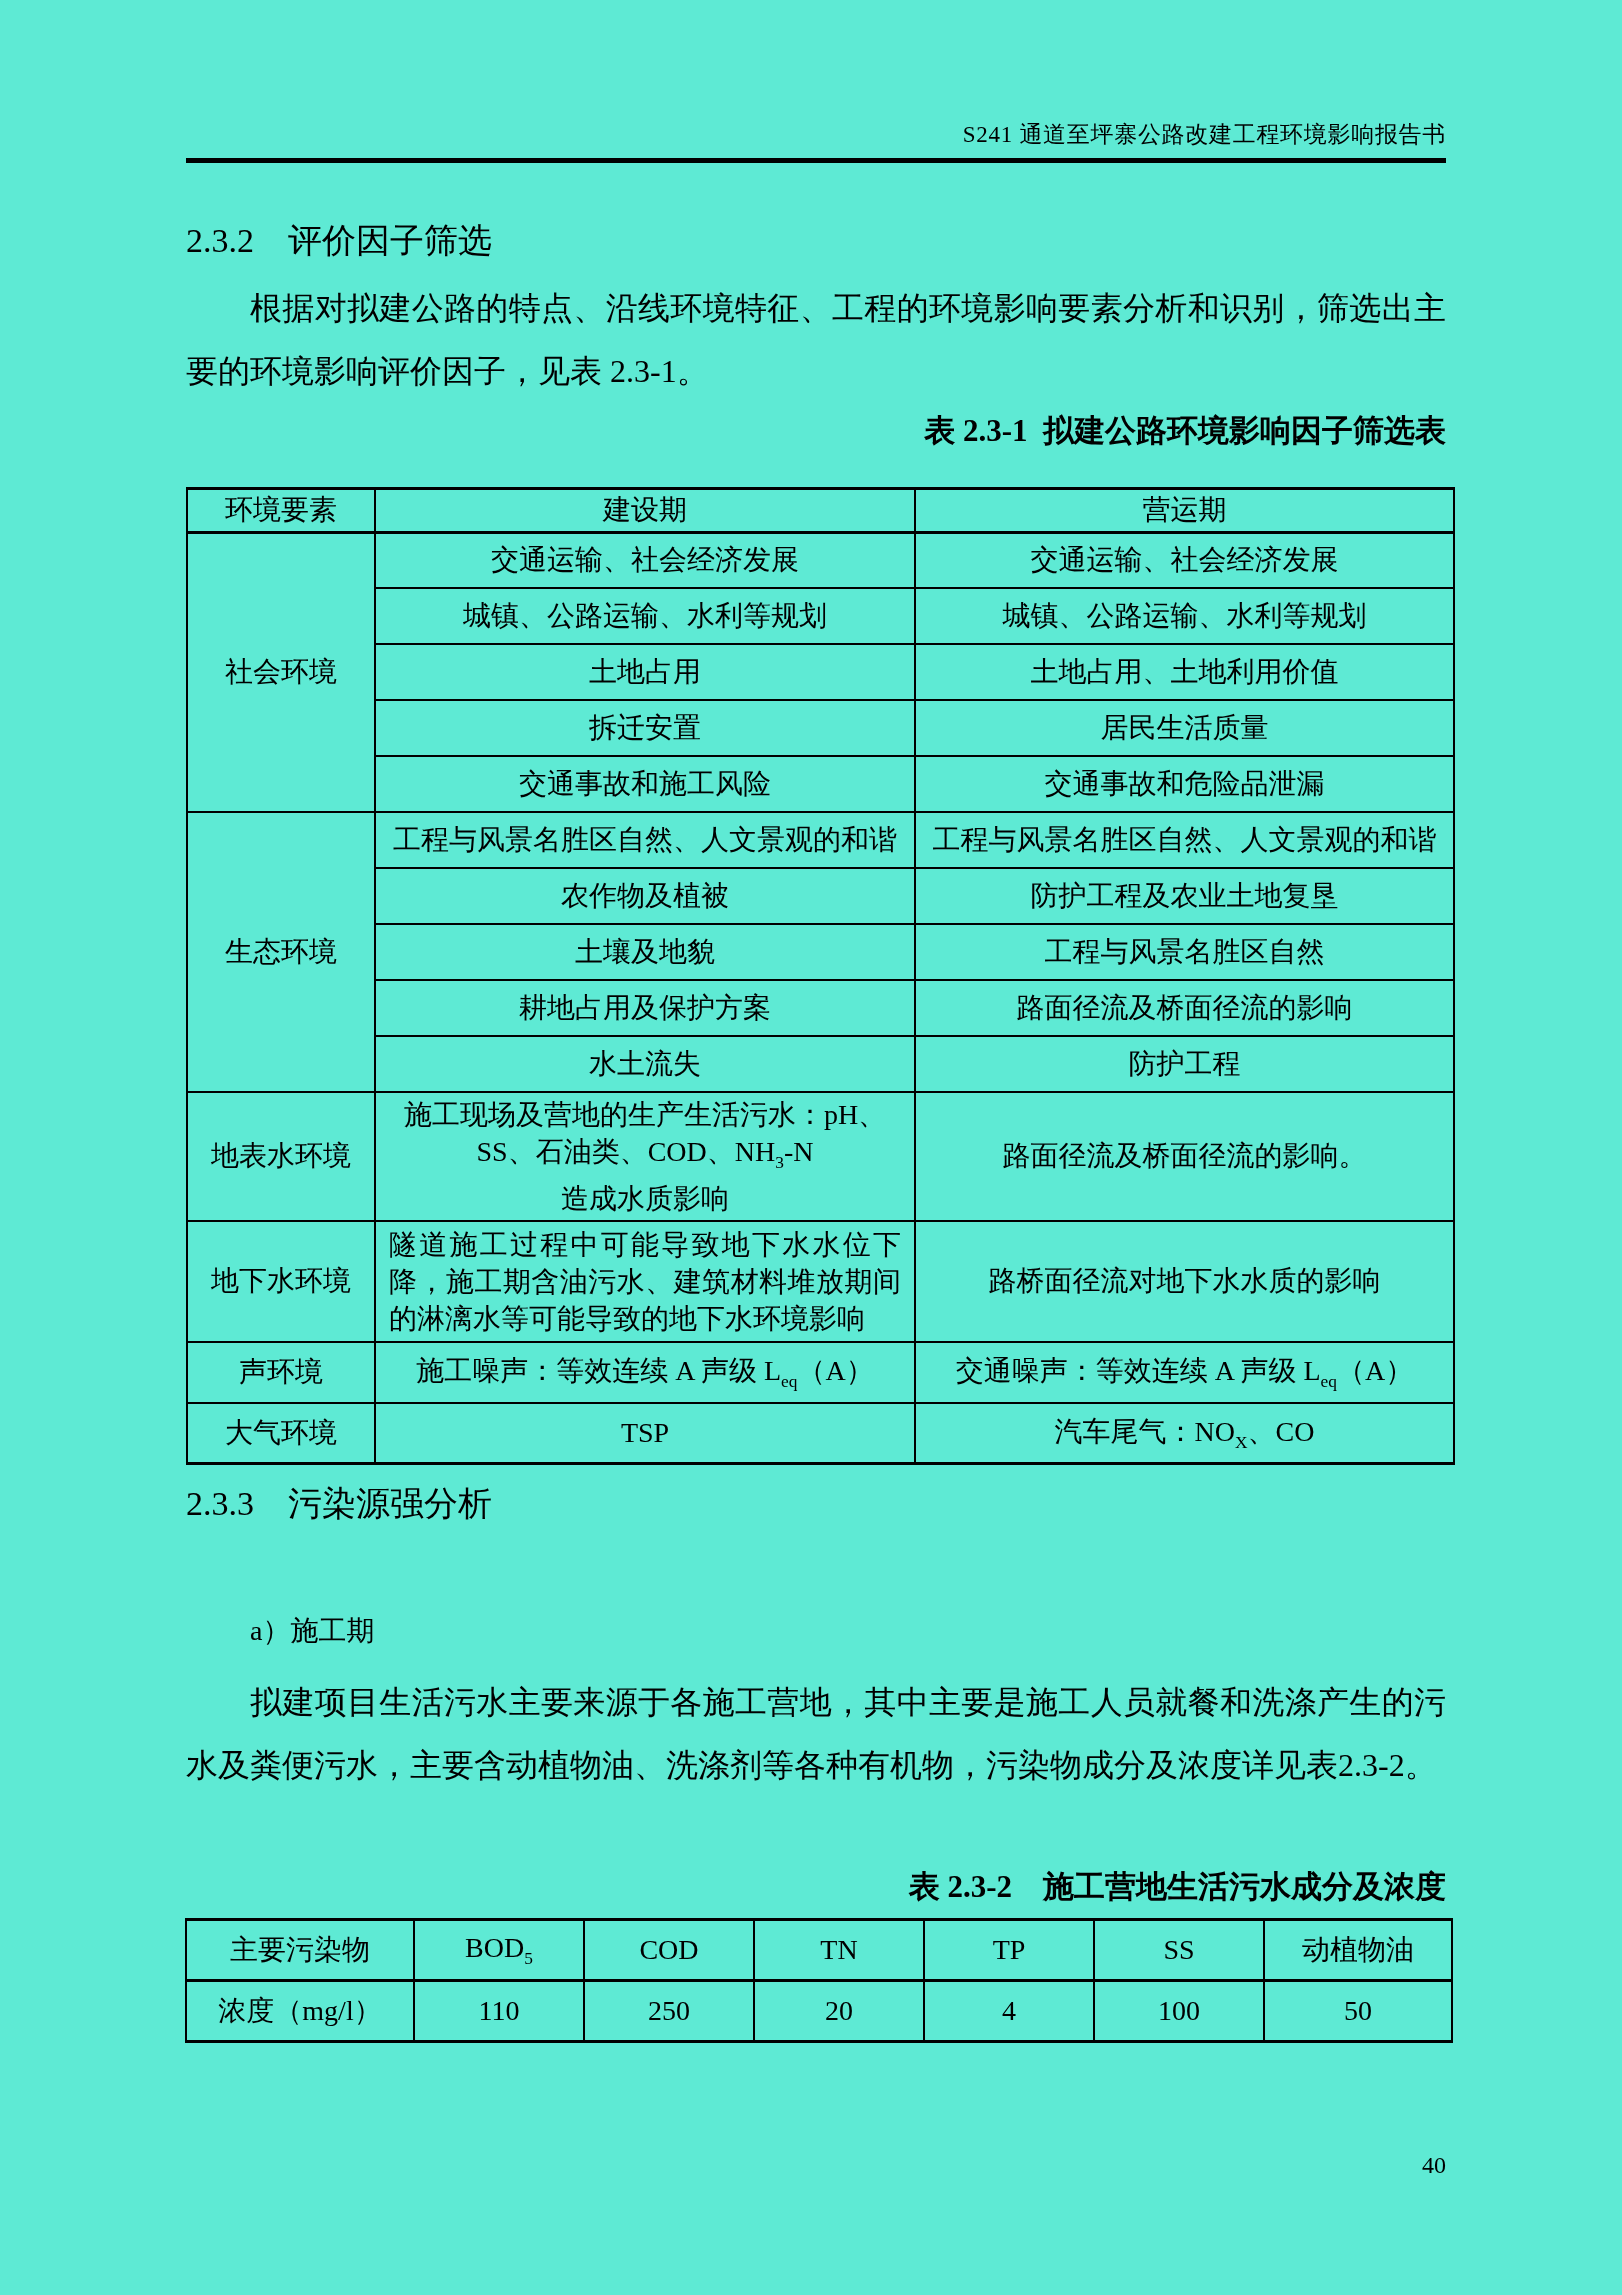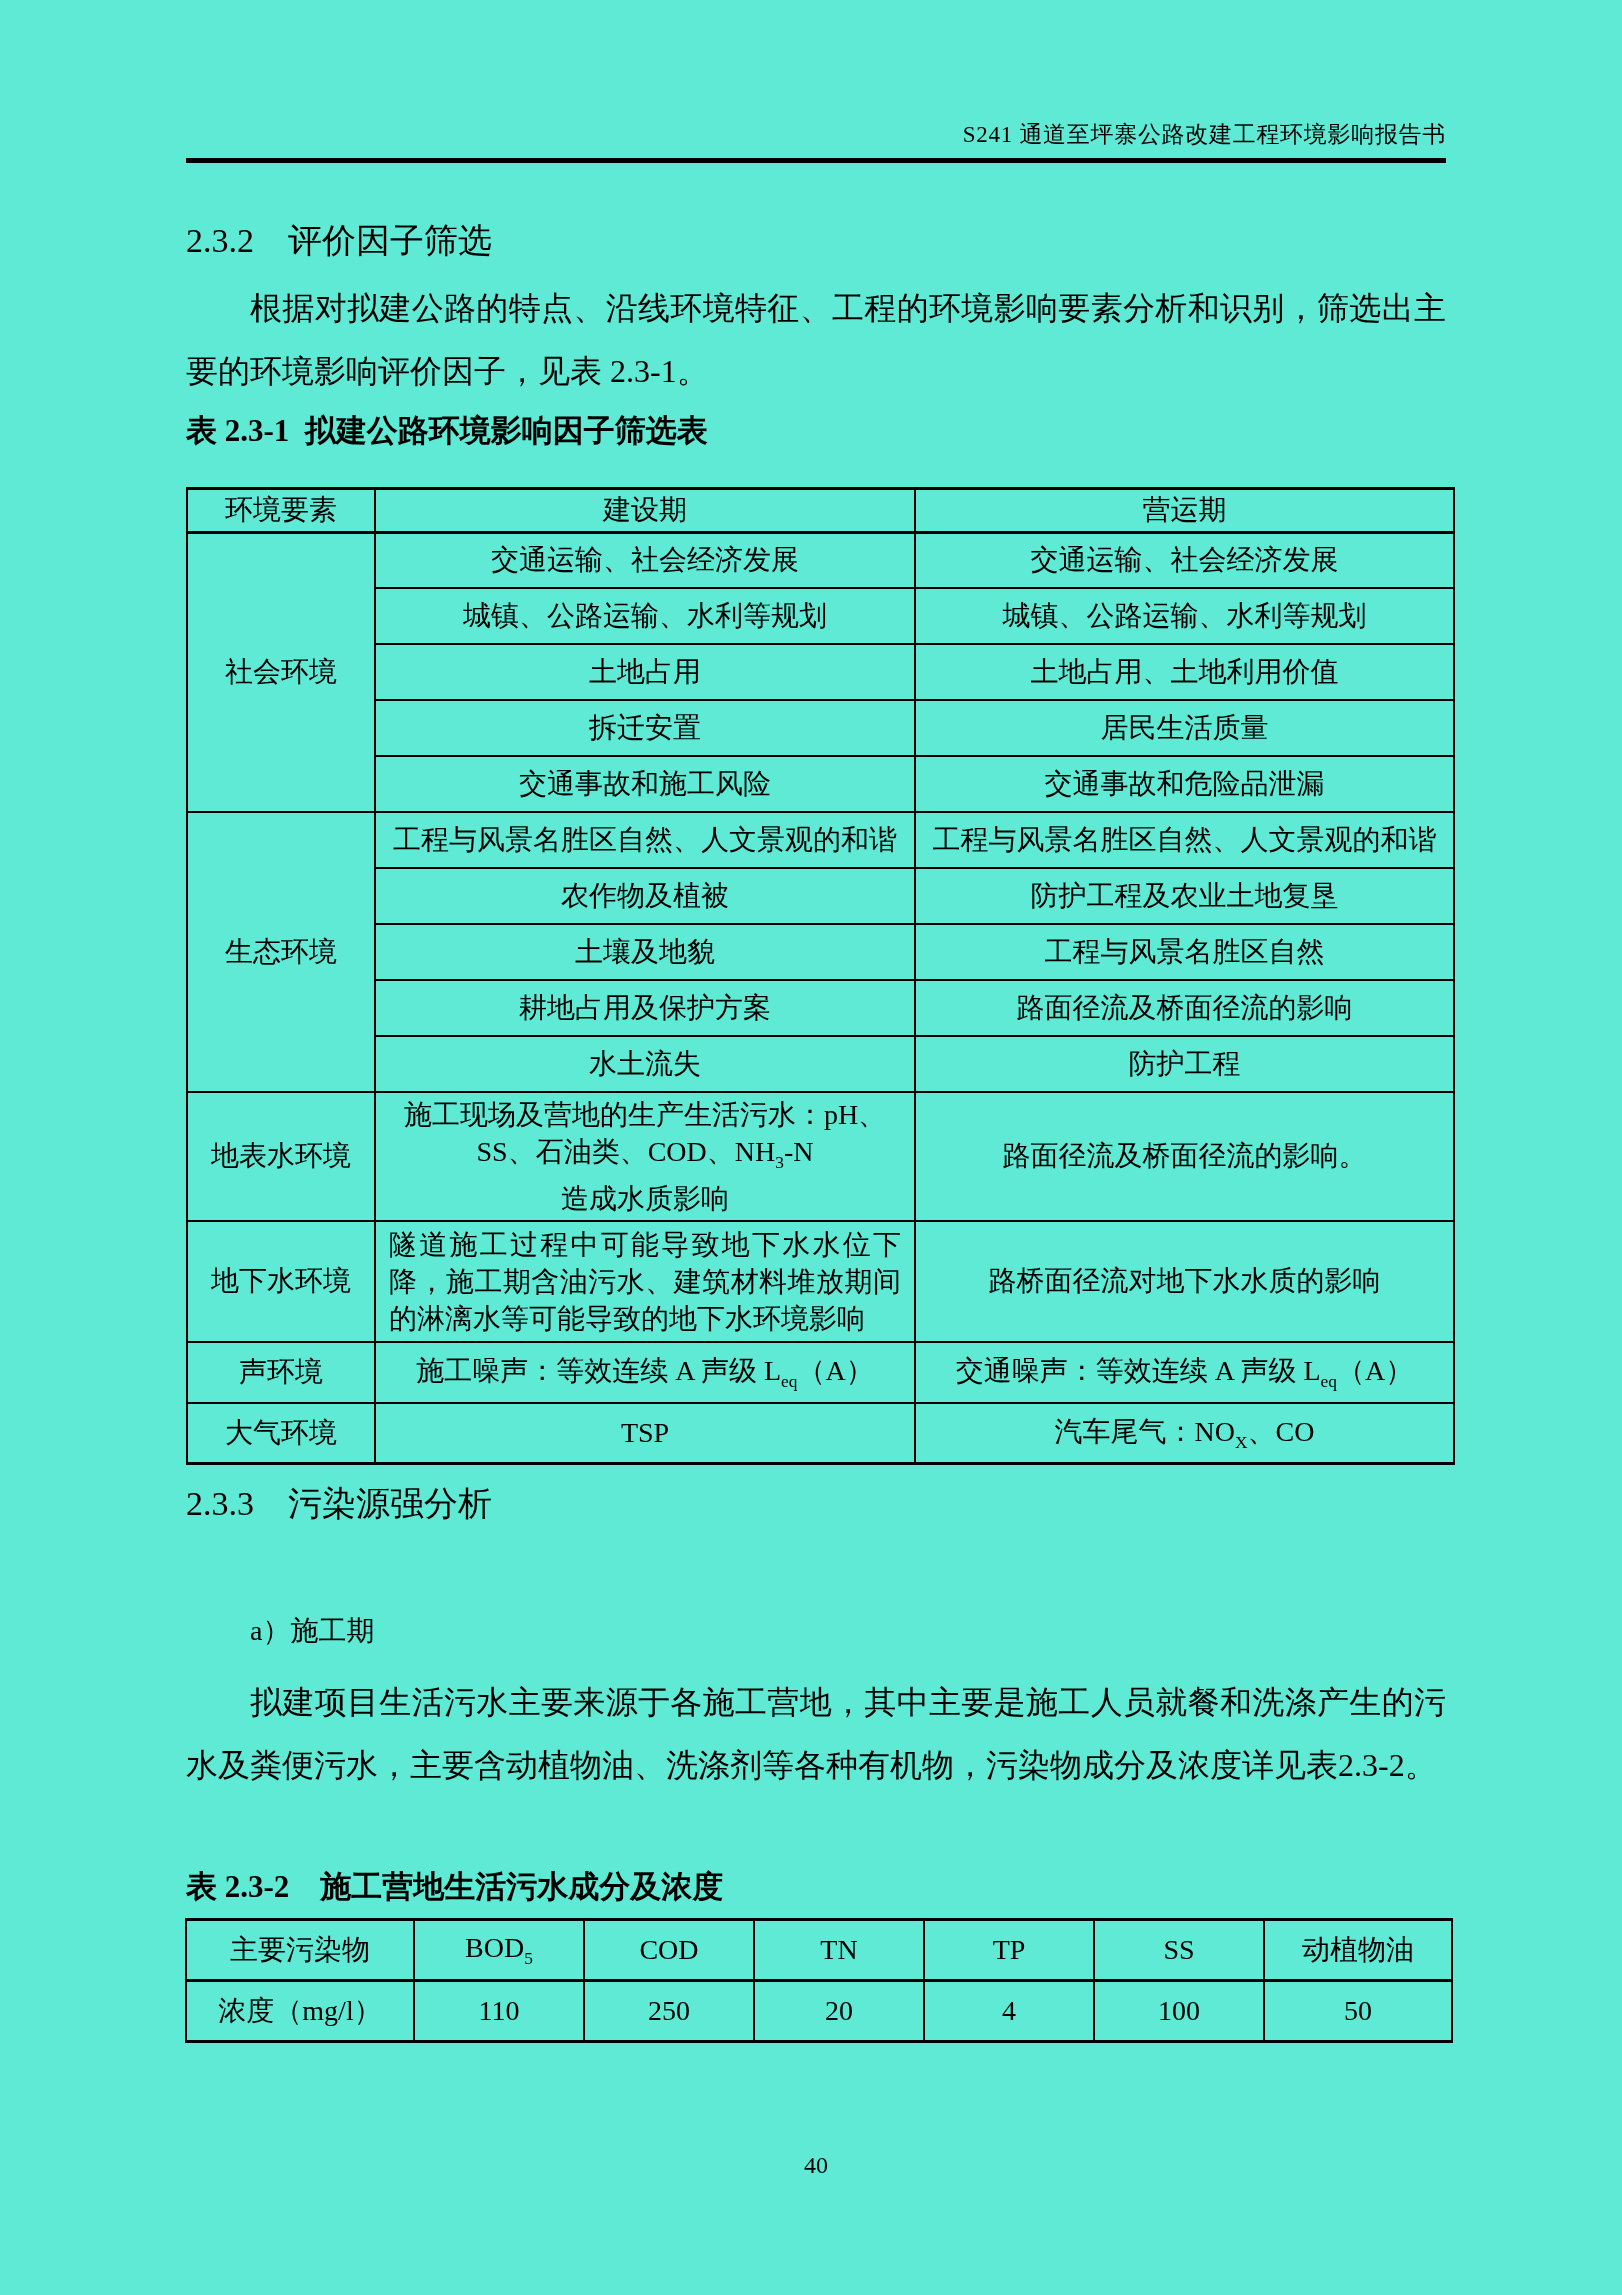--- a/index.html
+++ b/index.html
@@ -19,21 +19,21 @@
   #h2331 { left:186px; top:1550px; width:1260px; }
   .h-num { margin-right:1em; }
   .h-num-sm { margin-right:0.7em; }
 
   .para { left:186px; width:1260px; font-size:32px; line-height:63px;
           text-align:justify; text-justify:inter-character; text-indent:64px; }
   #para1 { top:277px; }
   #para2 { top:1671px; }
   #itemA { left:186px; top:1612px; width:1260px; font-size:28px; text-indent:64px; }
 
-  .tbl-title { width:1260px; left:186px; text-align:left; font-weight:bold; font-size:31px; }
+  .tbl-title { width:1260px; left:186px; text-align:right; font-weight:bold; font-size:31px; }
   #tbl1Title { top:410px; }
   #tbl2Title { top:1866px; }
   .tl-gap1 { margin-right:1ch; }
   .tl-gap2 { margin-right:2ch; }
 
   table { border-collapse:collapse; table-layout:fixed; font-size:28px; }
   td { border:2px solid #000; border-top-width:2.6px; border-bottom-width:2.6px;
        text-align:center; vertical-align:middle; padding:1.3px 7.9px; box-sizing:border-box;
        overflow:hidden;margin-top:16px; }
   #table1 { left:186px; top:487px; width:1267px;
@@ -46,21 +46,21 @@
   tr.rh  td { height:38px; }
   tr.r1  td { height:56px; }
   tr.rsw td { height:114px; }
   tr.rgw td { height:112px; }
   tr.r2  td { height:61px; }
 
   .prelines { white-space:pre-line; line-height:37px; padding:2.6px 9.2px; }
   .just { text-align:justify; text-justify:inter-character; line-height:37px; padding:3.9px 13px; }
   sub { font-size:0.62em; }
 
-  #pageNum { left:186px; top:2152px; width:1260px; text-align:center; font-size:24px; }
+  #pageNum { left:186px; top:2152px; width:1260px; text-align:right; font-size:24px; }
 </style>
 </head>
 <body>
 
 <div class="page">
 
   <div class="abs" id="docHeader">S241 通道至坪寨公路改建工程环境影响报告书</div>
   <div class="abs" id="headerRule"></div>
 
   <div class="abs heading" id="h232">

